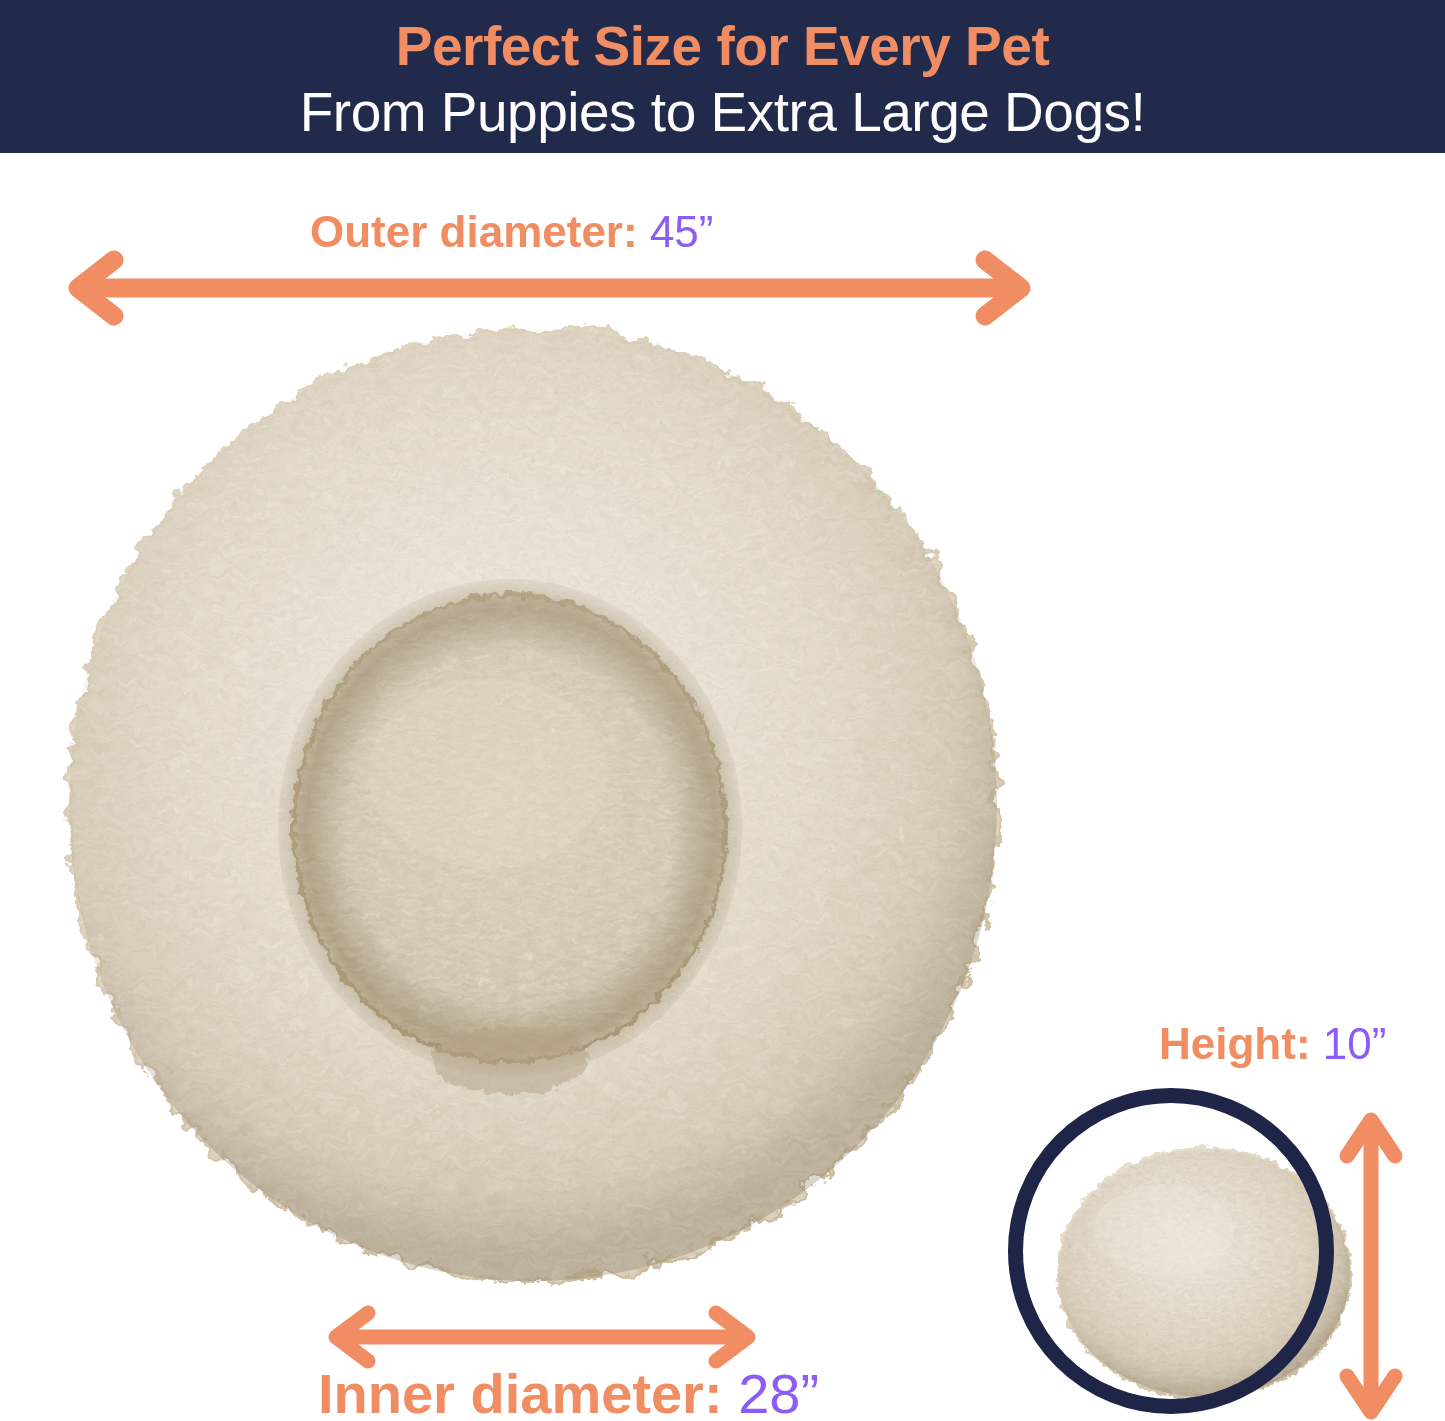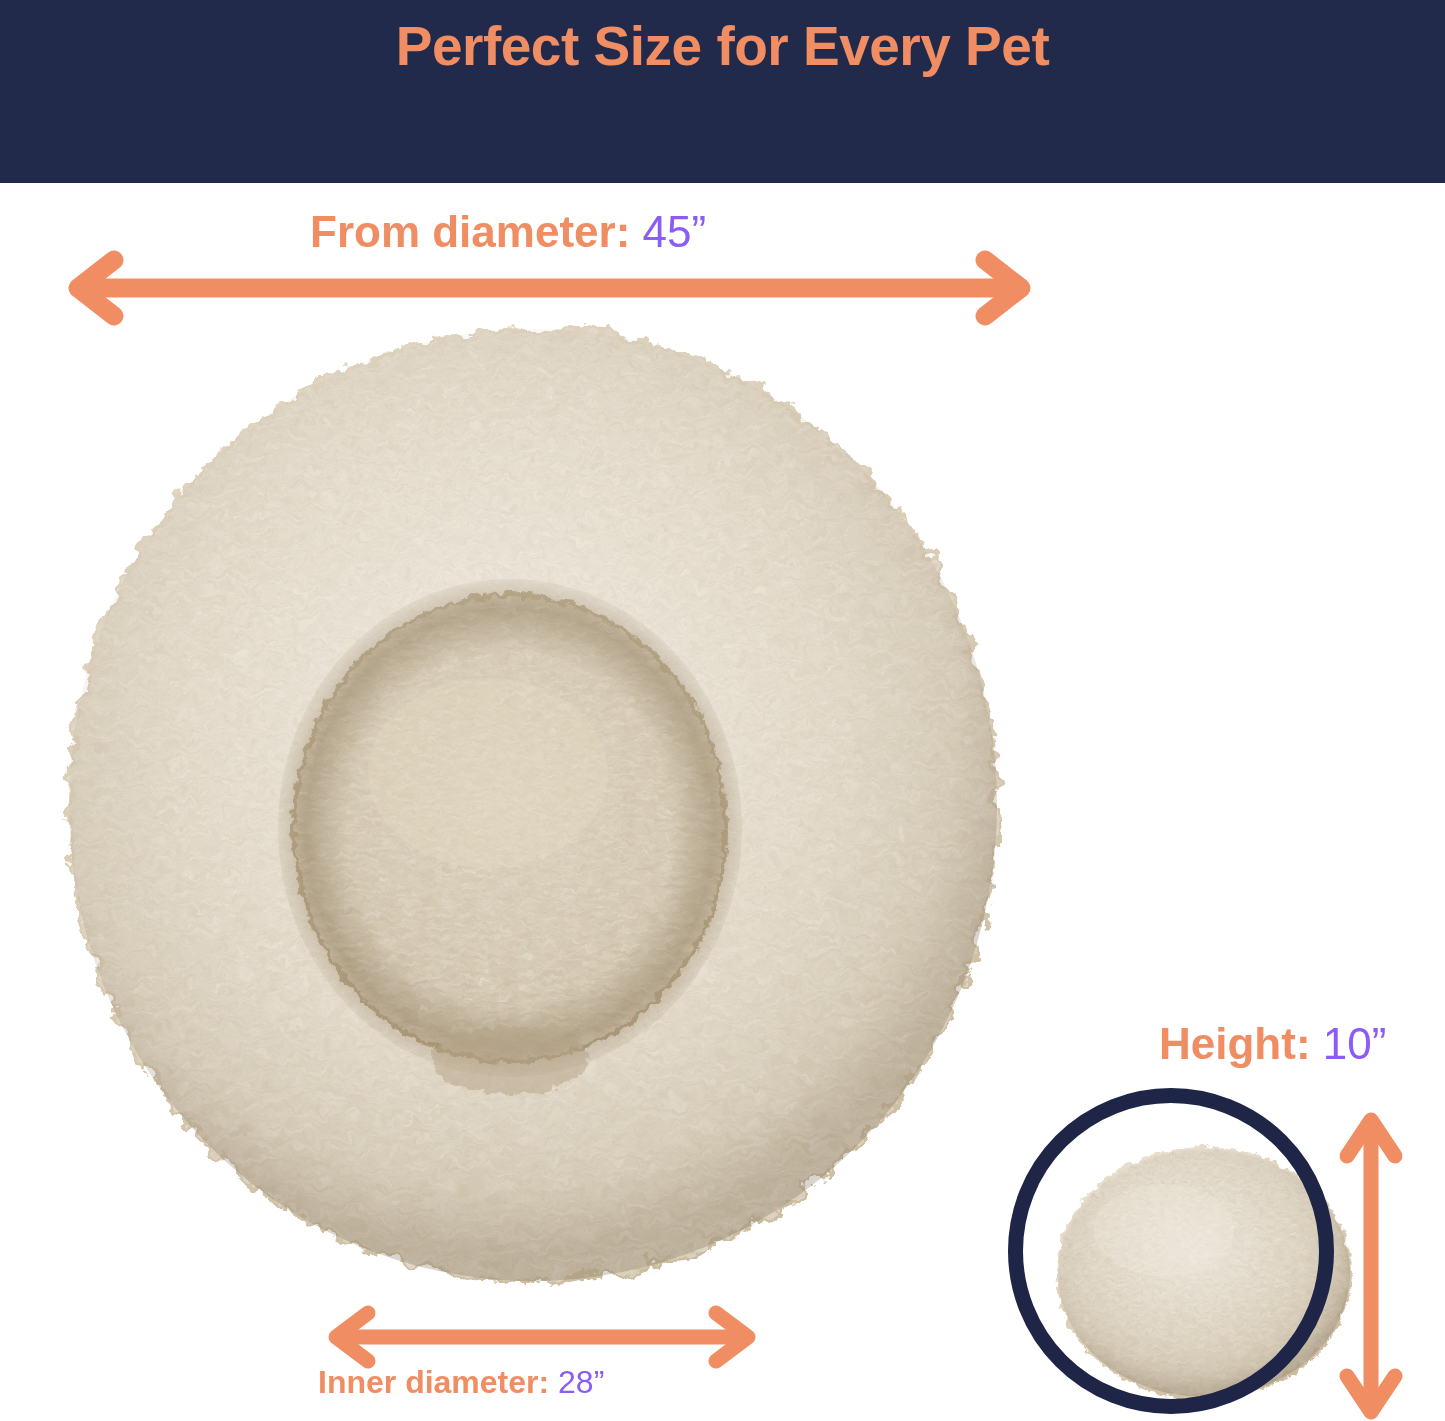--- a/index.html
+++ b/index.html
@@ -18,21 +18,21 @@
     background: #ffffff;
     overflow: hidden;
   }
 
   
   .header-band {
     position: absolute;
     left: 0;
     top: 0;
     width: 1445px;
-    height: 183px;
+    height: 153px;
     background: #222a4c;
     text-align: center;
     box-sizing: border-box;
     padding-top: 14px;
   }
   .header-title {
     font-family: "Liberation Sans", sans-serif;
     font-size: 55px;
     font-weight: bold;
     color: #f08d63;
@@ -69,21 +69,21 @@
   }
 
   #outer-label {
     left: 310px;
     top: 210px;
     font-size: 44px;
   }
   #inner-label {
     left: 318px;
     top: 1366px;
-    font-size: 32px;
+    font-size: 56px;
   }
   #height-label {
     left: 1137px;
     top: 1022px;
     font-size: 44px;
     margin-left: 22px;
   }
 
   
   .arrow-svg {
@@ -130,20 +130,21 @@
     z-index: 2;
   }
 </style>
 </head>
 <body>
 
 <div id="page">
 
   <div class="header-band">
     <div class="header-title">Perfect Size for Every Pet</div>
+    <div class="header-subtitle">From Puppies to Extra Large Dogs!</div>
   </div>
 
   <svg width="0" height="0" style="position:absolute">
     <defs>
 
       <filter id="furFilter" x="-10%" y="-10%" width="120%" height="120%">
         <feTurbulence type="fractalNoise" baseFrequency="0.035 0.18" numOctaves="5" seed="7" result="t1"></feTurbulence>
         <feColorMatrix in="t1" type="matrix" values="0 0 0 0 0.89  0 0 0 0 0.84  0 0 0 0 0.75  0 0 0 0.95 0.05" result="c1"></feColorMatrix>
         <feTurbulence type="fractalNoise" baseFrequency="0.09 0.32" numOctaves="4" seed="19" result="t2"></feTurbulence>
         <feColorMatrix in="t2" type="matrix" values="0 0 0 0 0.62  0 0 0 0 0.56  0 0 0 0 0.45  0 0 0 0.55 0" result="c2"></feColorMatrix>
@@ -250,21 +251,21 @@
   </div>
 
   <svg id="outer-arrow" class="arrow-svg" width="975" height="72" viewBox="0 0 975 72">
     <g stroke="#f08d63" stroke-width="19" stroke-linecap="round" stroke-linejoin="round" fill="none">
       <line x1="20" y1="36" x2="955" y2="36"></line>
       <polyline points="52,8 16,36 52,64"></polyline>
       <polyline points="923,8 959,36 923,64"></polyline>
     </g>
   </svg>
   <div id="outer-label" class="dim-label">
-    <span class="lab">From diameter:</span>
+    <span class="lab">Outer diameter:</span>
     <span class="val">45”</span>
   </div>
 
   <svg id="inner-arrow" class="arrow-svg" width="440" height="62" viewBox="0 0 440 62">
     <g stroke="#f08d63" stroke-width="15" stroke-linecap="round" stroke-linejoin="round" fill="none">
       <line x1="18" y1="31" x2="422" y2="31"></line>
       <polyline points="46,7 14,31 46,55"></polyline>
       <polyline points="394,7 426,31 394,55"></polyline>
     </g>
   </svg>

